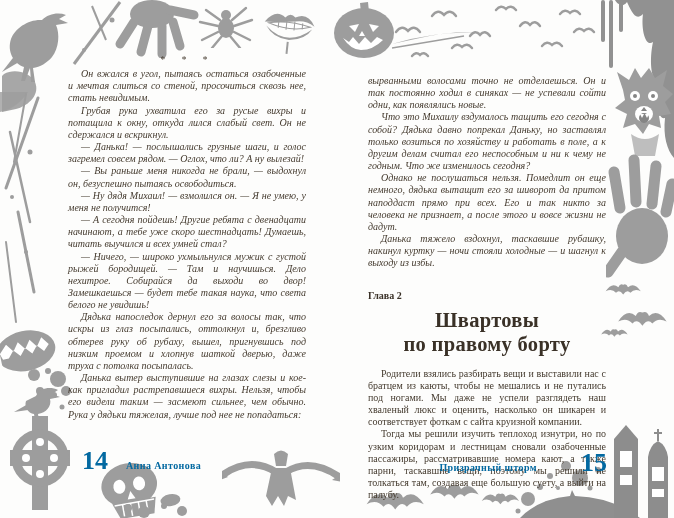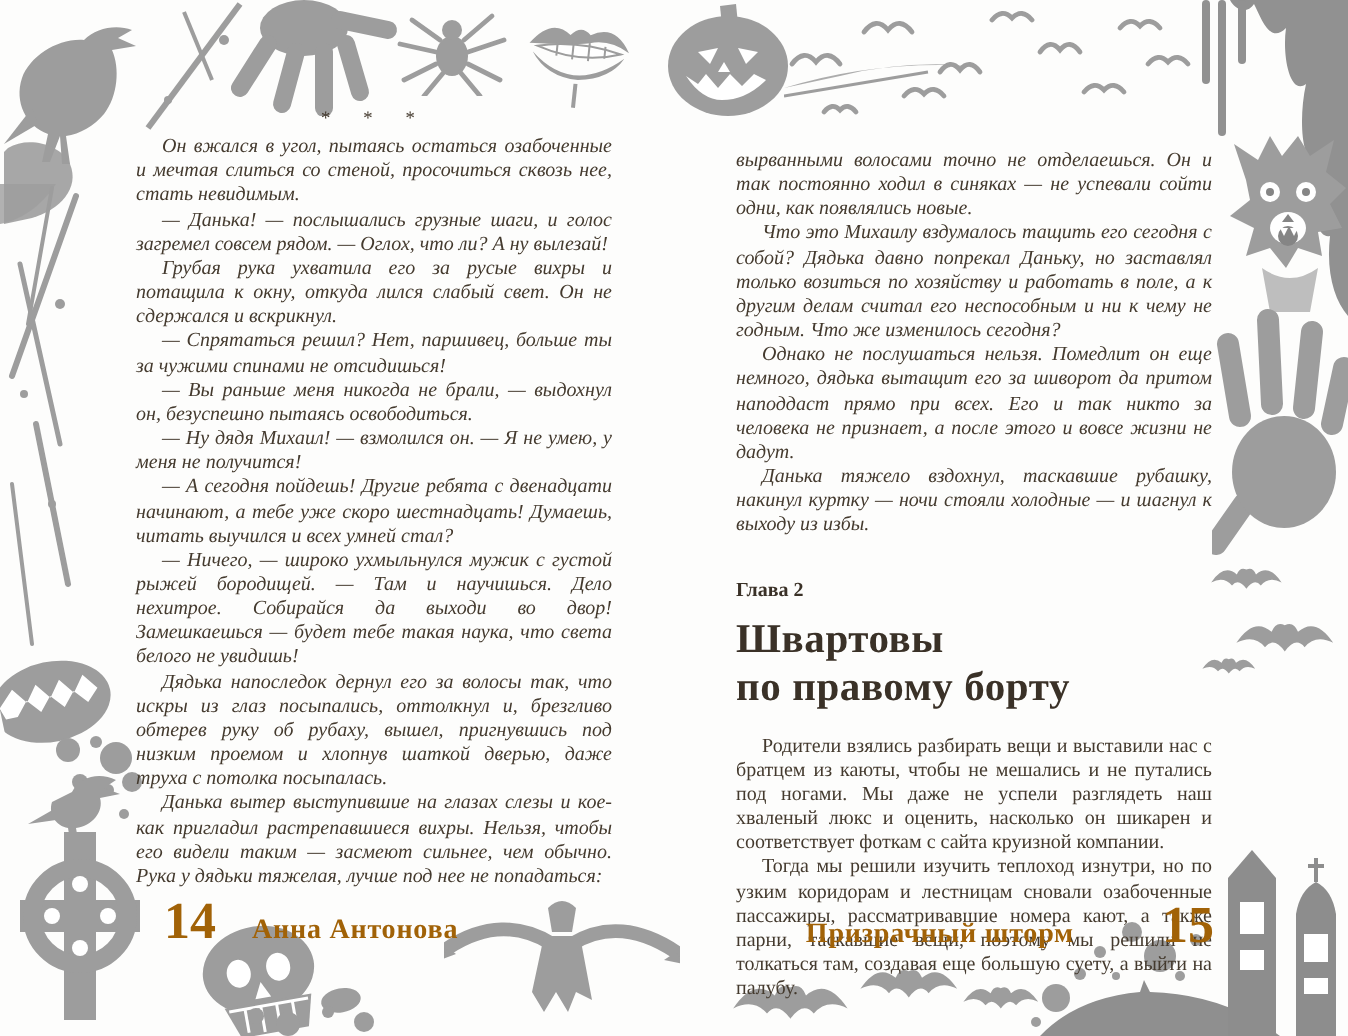--- a/index.html
+++ b/index.html
@@ -6,24 +6,24 @@
   #stage{position:relative;width:674px;height:518px;background:#fdfdfc;overflow:hidden;
     font-family:"Liberation Serif","DejaVu Serif",serif;}
   .col{position:absolute;color:#443a2e;font-size:10px;line-height:12.15px;text-align:justify;}
   .col p{margin:0;text-indent:13px;}
   .col p.noindent{text-indent:0;}
   .italic{font-style:italic;}
   .left-col{left:68px;top:54px;width:238px;}
   .right-col{left:368px;top:55px;width:238px;margin-top:20px;}
   .sep{text-align:center;font-size:9.5px;letter-spacing:7px;margin:0 0 2px;color:#443a2e;}
   .chapter-label{font-weight:bold;font-style:normal;font-size:10px;text-align:left;text-indent:0;margin:20px 0 6px;color:#3a3127;}
-  .chapter-title{font-weight:bold;font-style:normal;font-size:20.5px;line-height:24px;text-align:left;text-indent:0;margin:0 0 12px;letter-spacing:.3px;color:#3a3127;}
-  .footer{position:absolute;display:flex;align-items:baseline;color:#a16207;}
+  .chapter-title{font-weight:bold;font-style:normal;font-size:20.5px;line-height:24px;text-align:center;text-indent:0;margin:0 0 12px;letter-spacing:.3px;color:#3a3127;}
+  .footer{position:absolute;display:flex;align-items:baseline;color:#0369a1;}
   .footer .num{font-size:26px;font-weight:600;}
-  .footer .label{font-size:14px;font-weight:bold;letter-spacing:.4px;}
+  .footer .label{font-size:10px;font-weight:bold;letter-spacing:.4px;}
   .footer-left{left:82px;top:446px;gap:18px;}
   .footer-right{left:368px;top:448px;width:239px;justify-content:flex-end;gap:44px;}
   .deco{position:absolute;}
 </style>
 </head>
 <body>
 
 <div id="stage">
 
   <svg class="deco" style="left:2px;top:6px" width="72" height="106" viewBox="0 0 72 106" fill="#9d9d9d">
@@ -232,23 +232,22 @@
   <svg class="deco" style="left:120px;top:498px" width="80" height="20" viewBox="0 0 80 20" fill="#9d9d9d">
     <circle cx="8" cy="10" r="4"></circle>
       <circle cx="24" cy="14" r="6"></circle>
       <circle cx="44" cy="8" r="3"></circle>
       <circle cx="62" cy="13" r="5"></circle>
   </svg>
 
   <div class="col left-col italic">
     <div class="sep">* * *</div>
     <p>Он вжался в угол, пытаясь остаться озабоченные и мечтая слиться со стеной, просочиться сквозь нее, стать невидимым.</p>
+    <p>Грубая рука ухватила его за русые вихры и потащила к окну, откуда лился слабый свет. Он не сдержался и вскрикнул.</p>
     <p>— Данька! — послышались грузные шаги, и голос загремел совсем рядом. — Оглох, что ли? А ну вылезай!</p>
-    <p>Грубая рука ухватила его за русые вихры и потащила к окну, откуда лился слабый свет. Он не сдержался и вскрикнул.</p>
-    <p>— Спрятаться решил? Нет, паршивец, больше ты за чужими спинами не отсидишься!</p>
     <p>— Вы раньше меня никогда не брали, — выдохнул он, безуспешно пытаясь освободиться.</p>
     <p>— Ну дядя Михаил! — взмолился он. — Я не умею, у меня не получится!</p>
     <p>— А сегодня пойдешь! Другие ребята с двенадцати начинают, а тебе уже скоро шестнадцать! Думаешь, читать выучился и всех умней стал?</p>
     <p>— Ничего, — широко ухмыльнулся мужик с густой рыжей бородищей. — Там и научишься. Дело нехитрое. Собирайся да выходи во двор! Замешкаешься — будет тебе такая наука, что света белого не увидишь!</p>
     <p>Дядька напоследок дернул его за волосы так, что искры из глаз посыпались, оттолкнул и, брезгливо обтерев руку об рубаху, вышел, пригнувшись под низким проемом и хлопнув шаткой дверью, даже труха с потолка посыпалась.</p>
     <p>Данька вытер выступившие на глазах слезы и кое-как пригладил растрепавшиеся вихры. Нельзя, чтобы его видели таким — засмеют сильнее, чем обычно. Рука у дядьки тяжелая, лучше под нее не попадаться:</p>
   </div>
   <div class="footer footer-left">
     <span class="num">14</span>
     <span class="label">Анна Антонова</span>

